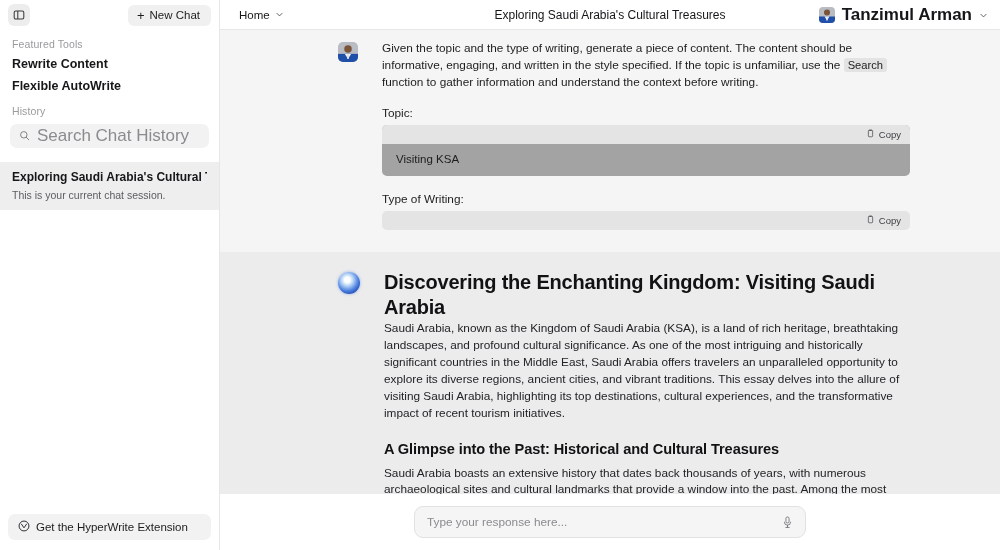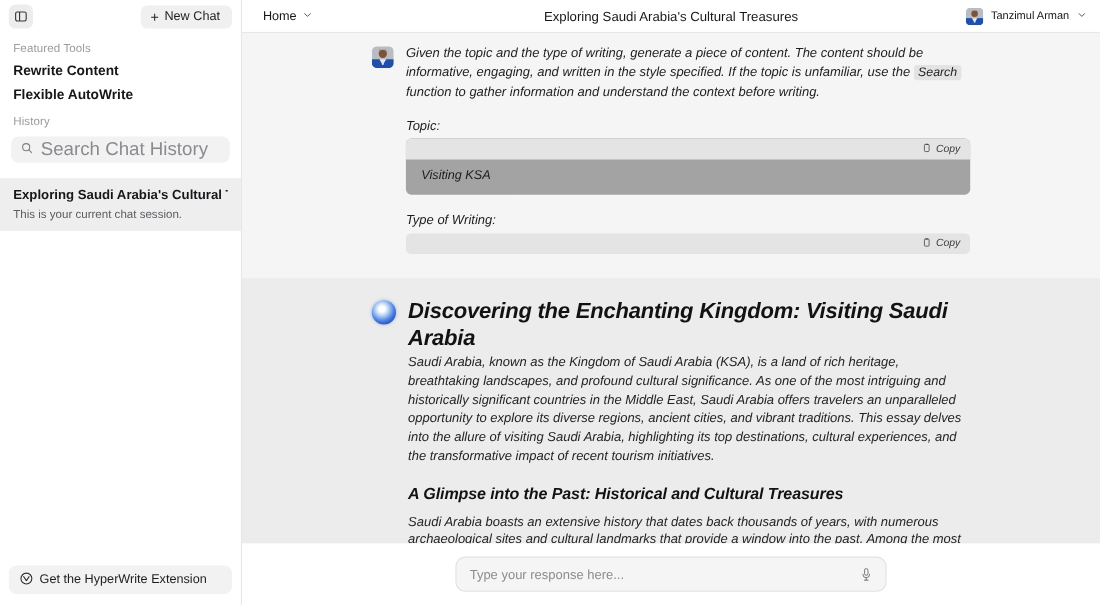--- a/index.html
+++ b/index.html
@@ -112,23 +112,24 @@
   }
   .topbar-title {
     position: absolute; left: 0; right: 0;
     text-align: center;
     font-size: 12px; color: #17171a; font-weight: 500;
     pointer-events: none;
   }
   .user-chip {
     margin-left: auto;
     display: flex; align-items: center; gap: 7px;
-    font-size: 10px; color: #17171a;
+    font-size: 17px; color: #17171a;
     position: relative; z-index: 2;
     cursor: pointer;
+    font-weight: bold;
   }
   .avatar-sm {
     width: 16px; height: 16px; border-radius: 4px;
     overflow: hidden; flex: 0 0 16px;
   }
 
   
   .convo {
     flex: 1 1 auto;
     overflow: hidden;
@@ -137,24 +138,23 @@
   .msg-user {
     background: #f5f5f5;
     padding: 10px 0 22px 0;
   }
   .msg-assistant {
     background: #ececec;
     padding: 18px 0 0 0;
   }
   .msg-inner {
     display: flex;
-    gap: 11px;
+    gap: 24px;
     padding-left: 118px;
-    padding-right: 118px;
-    font-style: italic;
+    padding-right: 90px;
   }
   .ava-user {
     width: 20px; height: 20px; border-radius: 5px;
     flex: 0 0 20px; margin-top: 2px; overflow: hidden;
   }
   .ava-ai {
     width: 22px; height: 22px; border-radius: 50%;
     flex: 0 0 22px; margin-top: 2px;
     background: radial-gradient(circle at 42% 36%, #ffffff 0%, #ffffff 14%, #bcd8f7 30%, #4b7fe0 58%, #1f46ad 82%, #14306f 100%);
     box-shadow: 0 0 3px rgba(60,110,220,0.5);

